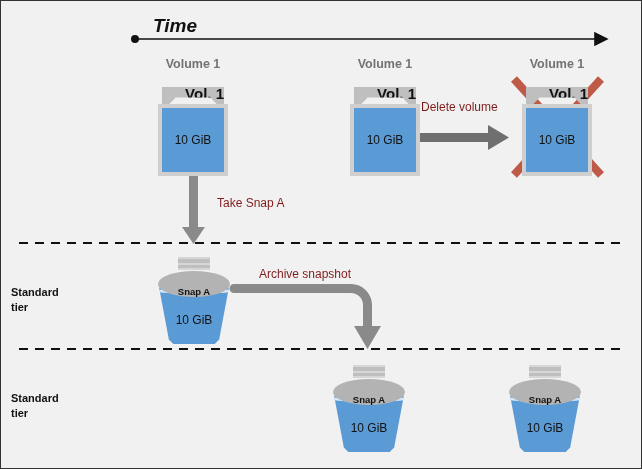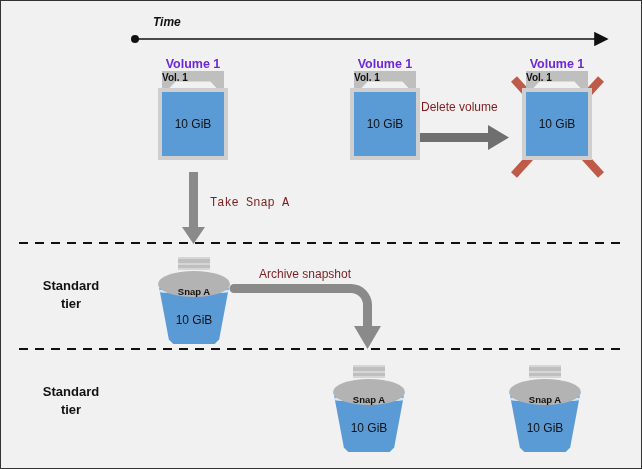--- a/index.html
+++ b/index.html
@@ -14,62 +14,62 @@
     background: #F1F1F1;
     border: 1px solid #333333;
     box-sizing: border-box;
     font-family: "Liberation Sans", sans-serif;
     overflow: hidden;
   }
   .abs { position: absolute; }
 
   
   .time-label {
-    font-size: 12px;
+    font-size: 19px;
     font-weight: bold;
     font-style: italic;
     color: #111111;
     white-space: nowrap;
   }
 
   
   .tier-label {
-    font-size: 13px;
-    font-weight: bold;
-    color: #111111;
-    text-align: center;
+    font-size: 11px;
+    font-weight: bold;
+    color: #111111;
     line-height: 1.35;
     white-space: nowrap;
+    margin-top: 8px;
   }
   .tier-label .l2 { display: block; }
 
   
   .volume-wrap { width: 96px; }
   .vol-title {
     font-size: 12.5px;
     font-weight: bold;
-    color: #6d28d9;
+    color: #737373;
     text-align: center;
     white-space: nowrap;
-    margin-bottom: 0;
+    margin-bottom: 16px;
   }
   .vol-tab {
     position: relative;
     width: 62px;
     height: 17px;
     margin: 0 auto;
     background: #BFBFBF;
     clip-path: polygon(0 0, 100% 0, 100% 100%, 88% 100%, 78% 62%, 22% 62%, 12% 100%, 0 100%);
   }
   .vol-tab-inner {
     position: absolute;
     left: 0; top: 0;
     width: 100%;
-    text-align: left;
-    font-size: 10px;
+    text-align: right;
+    font-size: 15px;
     font-weight: bold;
     color: #111111;
     line-height: 13px;
     white-space: nowrap;
   }
   .vol-body {
     width: 62px;
     height: 64px;
     margin: 0 auto;
     background: #5B9BD5;
@@ -253,21 +253,21 @@
   <div class="abs volume-wrap" style="left:508px; top:56px;">
     <div class="vol-title">Volume 1</div>
     <div class="vol-tab">
       <div class="vol-tab-inner">Vol. 1</div>
     </div>
     <div class="vol-body">
       <span class="vol-size">10 GiB</span>
     </div>
   </div>
 
-  <div class="abs conn-label" style="left:209px; top:195px;font-family:Liberation Mono, monospace;">Take Snap A</div>
+  <div class="abs conn-label" style="left:216px; top:195px;">Take Snap A</div>
 
   <div class="abs conn-label" style="left:420px; top:99px;">Delete volume</div>
 
   <div class="abs conn-label" style="left:258px; top:266px;">Archive snapshot</div>
 
   <div class="abs snap-wrap" style="left:145px; top:256px;">
     <div class="snap-handle"></div>
     <div class="snap-lid">
       <span class="snap-lid-text">Snap A</span>
     </div>

